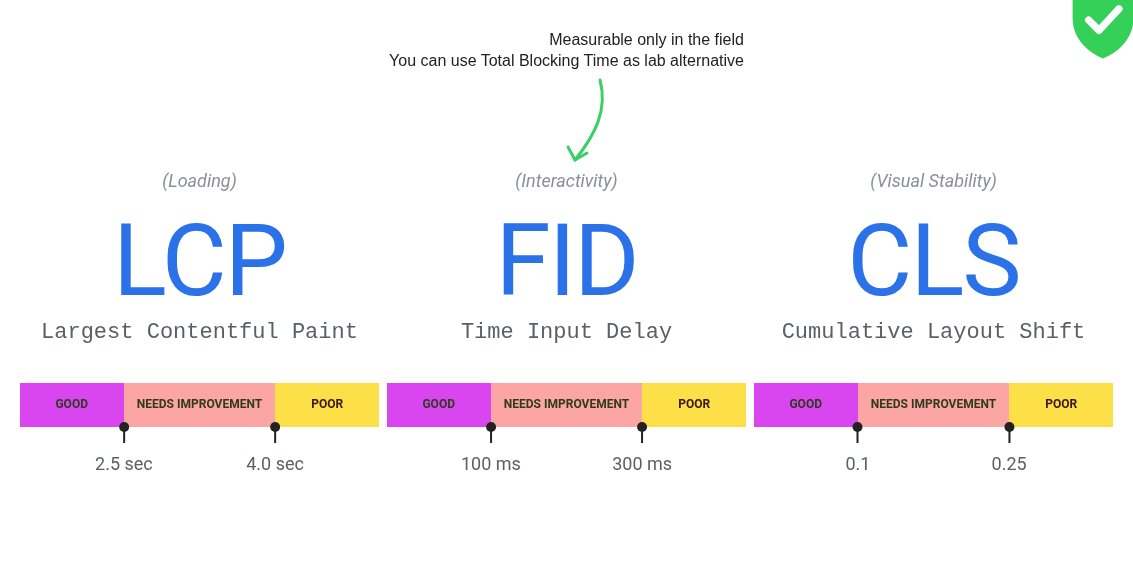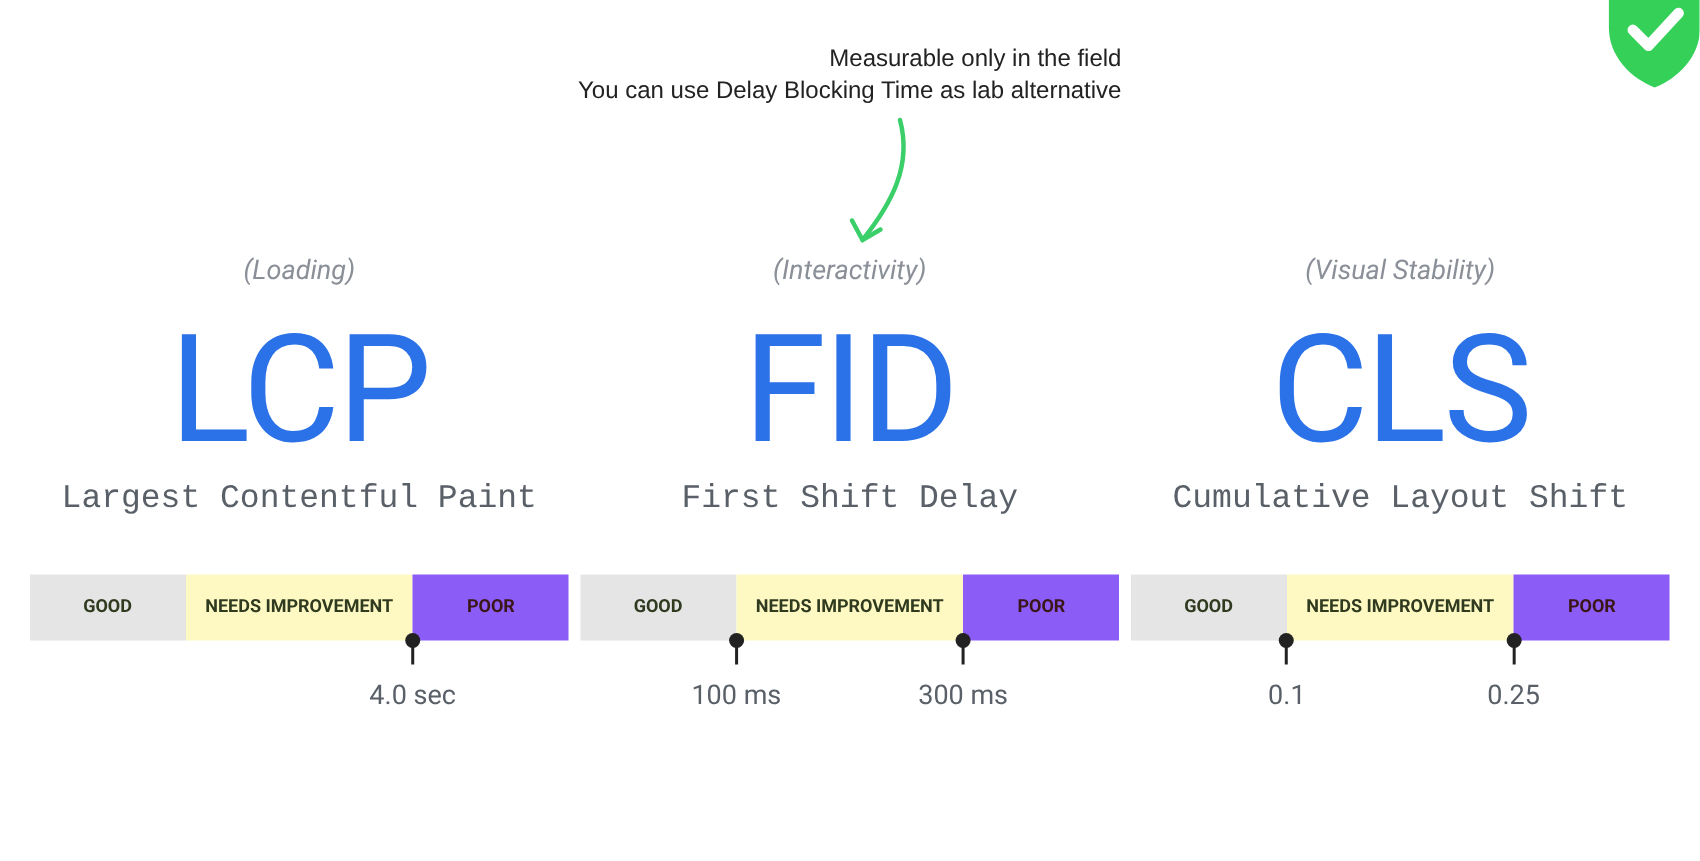--- a/index.html
+++ b/index.html
@@ -86,23 +86,23 @@
     display: flex;
     align-items: center;
     justify-content: center;
     font-size: 12px;
     font-weight: 700;
     color: #2f3a1f;
     text-align: center;
     line-height: 1.1;
     padding: 0 4px;
   }
-  .seg.good  { background: #e5e5e5; flex: 0 0 29%; }
-  .seg.needs { background: #fef9c3; flex: 0 0 42%; }
-  .seg.poor  { background: #8b5cf6; flex: 0 0 29%; color: #3a1616; }
+  .seg.good  { background: #d946ef; flex: 0 0 29%; }
+  .seg.needs { background: #fca5a5; flex: 0 0 42%; }
+  .seg.poor  { background: #fde047; flex: 0 0 29%; color: #3a1616; }
 
   .ticks {
     position: relative;
     height: 50px;
     margin-top: 0;
   }
   .tick {
     position: absolute;
     top: 0;
     transform: translateX(-50%);
@@ -139,51 +139,55 @@
 
 <div class="checkmark-badge">
   <svg viewBox="0 0 100 100">
     <path d="M50 8 L88 20 V48 C88 72 70 90 50 98 C30 90 12 72 12 48 V20 Z" fill="#34d058"></path>
     <path d="M32 50 L45 63 L70 36" stroke="#fff" stroke-width="9" fill="none" stroke-linecap="round" stroke-linejoin="round"></path>
   </svg>
 </div>
 
 <div class="annotation">
   <div>Measurable only in the field</div>
-  <div>You can use Delay Blocking Time as lab alternative</div>
+  <div>You can use Total Blocking Time as lab alternative</div>
 </div>
 
 <svg class="arrow" width="60" height="100">
   <path d="M40 5 C 48 35, 35 60, 15 85" stroke="#3bcf6a" stroke-width="3" fill="none" stroke-linecap="round"></path>
   <path d="M15 85 L8 72 M15 85 L27 78" stroke="#3bcf6a" stroke-width="3" fill="none" stroke-linecap="round"></path>
 </svg>
 
 <div class="metrics-row">
 
   <div class="metric">
     <div class="category">(Loading)</div>
     <div class="acronym">LCP</div>
     <div class="fullname">Largest Contentful Paint</div>
     <div class="bar">
       <div class="seg good">GOOD</div>
       <div class="seg needs">NEEDS IMPROVEMENT</div>
       <div class="seg poor">POOR</div>
     </div>
     <div class="ticks">
+      <div class="tick t1">
+        <div class="pin"></div>
+        <div class="lbl">2.5 sec</div>
+      </div>
       <div class="tick t2">
         <div class="pin"></div>
         <div class="lbl">4.0 sec</div>
       </div>
     </div>
   </div>
 
   <div class="metric">
     <div class="category">(Interactivity)</div>
     <div class="acronym">FID</div>
-    <div class="fullname">First Shift Delay</div>
+    <div class="fullname">Time Input Delay</div>
     <div class="bar">
       <div class="seg good">GOOD</div>
       <div class="seg needs">NEEDS IMPROVEMENT</div>
       <div class="seg poor">POOR</div>
     </div>
     <div class="ticks">
       <div class="tick t1">
         <div class="pin"></div>
         <div class="lbl">100 ms</div>
       </div>

